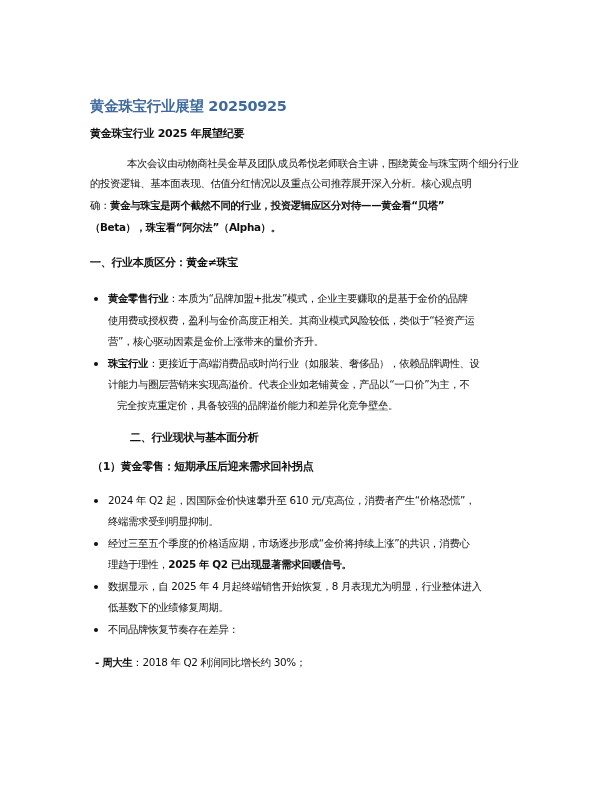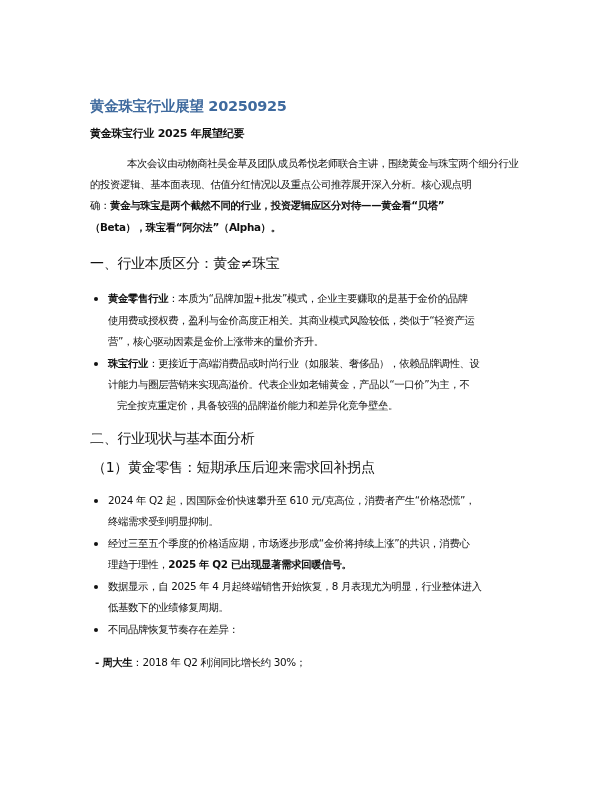--- a/index.html
+++ b/index.html
@@ -3,34 +3,34 @@
 <meta charset="utf-8">
 <style>
   html, body { margin: 0; padding: 0; background: #ffffff; }
   body { width: 612px; height: 792px; position: relative; overflow: hidden;
          font-family: "DejaVu Sans", "Liberation Sans", sans-serif; color: #111111; }
   .page { position: absolute; left: 0; top: 0; width: 612px; height: 792px; background: #fff; }
   .title { position: absolute; left: 90px; top: 97px; font-size: 14.5px; font-weight: bold; color: #3f6a9e; letter-spacing: -0.3px; white-space: nowrap; }
   .subtitle { position: absolute; left: 90px; top: 126px; font-size: 11px; font-weight: bold; color: #111; white-space: nowrap; letter-spacing: -0.3px; }
   .line { position: absolute; font-size: 10.4px; line-height: 14px; white-space: nowrap; letter-spacing: -0.35px; }
   .b { font-weight: bold; }
-  .h2 { position: absolute; left: 90px; font-size: 14px; font-weight: normal; white-space: nowrap; letter-spacing: -0.3px; }
+  .h2 { position: absolute; left: 90px; font-size: 11px; font-weight: bold; white-space: nowrap; letter-spacing: -0.3px; }
   .bullet-dot { position: absolute; left: 94px; width: 4px; height: 4px; border-radius: 50%; background: #111; }
 </style>
 </head>
 <body>
 
 <div class="page">
 
   <div class="title">黄金珠宝行业展望 20250925</div>
   <div class="subtitle">黄金珠宝行业 2025 年展望纪要</div>
 
   <div>
     <div class="line" style="left:90px; top:156px;margin-left:37px;">本次会议由动物商社吴金草及团队成员希悦老师联合主讲，围绕黄金与珠宝两个细分行业</div>
-    <div class="line" style="left:90px; top:177px;">的投资逻辑、基本面表现、估值分红情况以及重点公司推荐展开深入分析。核心观点明</div>
+    <div class="line" style="left:90px; top:177px;font-family:Liberation Serif, serif;">的投资逻辑、基本面表现、估值分红情况以及重点公司推荐展开深入分析。核心观点明</div>
     <div class="line" style="left:90px; top:198px;">
       <span>确：</span><span class="b">黄金与珠宝是两个截然不同的行业，投资逻辑应区分对待——黄金看“贝塔”</span>
     </div>
     <div class="line b" style="left:90px; top:220px;">（Beta），珠宝看“阿尔法”（Alpha）。</div>
   </div>
 
   <div class="h2" style="top:255px;">一、行业本质区分：黄金≠珠宝</div>
 
   <div>
     <div>
@@ -44,21 +44,21 @@
     <div>
       <span class="bullet-dot" style="top:362px;"></span>
       <div class="line" style="left:108px; top:356px;">
         <span class="b">珠宝行业</span><span>：更接近于高端消费品或时尚行业（如服装、奢侈品），依赖品牌调性、设</span>
       </div>
       <div class="line" style="left:108px; top:377px;">计能力与圈层营销来实现高溢价。代表企业如老铺黄金，产品以“一口价”为主，不</div>
       <div class="line" style="left:108px; top:398px;margin-left:9px;">完全按克重定价，具备较强的品牌溢价能力和差异化竞争壁垒。</div>
     </div>
   </div>
 
-  <div class="h2" style="top:430px;">二、行业现状与基本面分析</div>
+  <div class="h2" style="top:430px;margin-left:40px;">二、行业现状与基本面分析</div>
   <div class="h2" style="top:459px; left:92px;">（1）黄金零售：短期承压后迎来需求回补拐点</div>
 
   <div>
     <div>
       <span class="bullet-dot" style="top:499px;"></span>
       <div class="line" style="left:108px; top:493px;">2024 年 Q2 起，因国际金价快速攀升至 610 元/克高位，消费者产生“价格恐慌”，</div>
       <div class="line" style="left:108px; top:514px;">终端需求受到明显抑制。</div>
     </div>
     <div>
       <span class="bullet-dot" style="top:542px;"></span>

